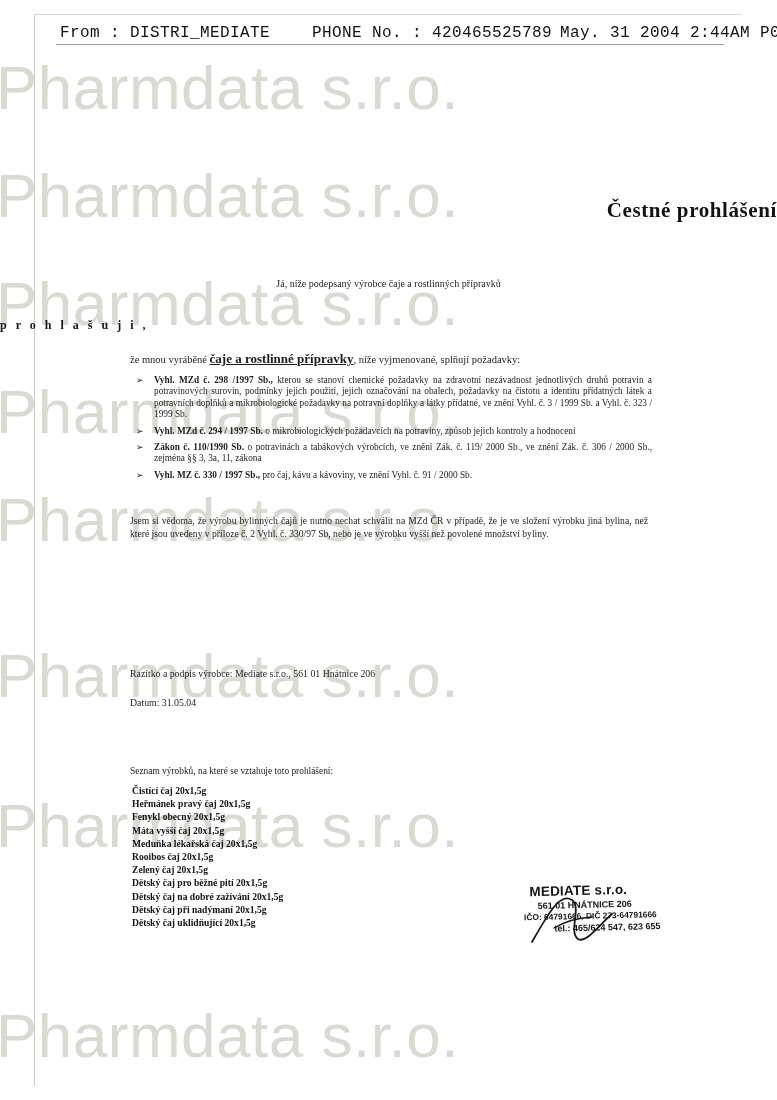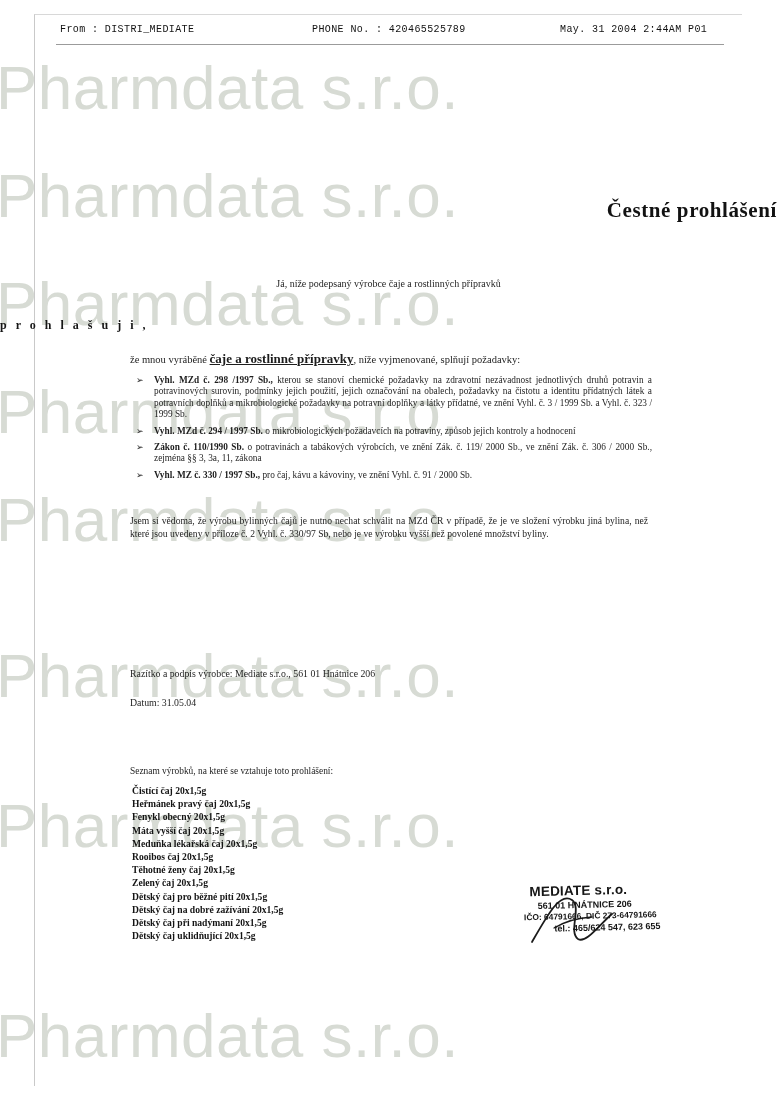--- a/index.html
+++ b/index.html
@@ -35,21 +35,21 @@
     pointer-events: none;
   }
 
   
   .fax-header {
     position: absolute;
     left: 60px; top: 24px;
     width: 660px;
     height: 16px;
     font-family: "Liberation Mono", monospace;
-    font-size: 10px;
+    font-size: 16px;
     letter-spacing: 0.4px;
     color: #111;
     white-space: nowrap;
     text-align: right;
   }
   .fax-header .seg { position: absolute; top: 0; }
   .fax-from  { left: 0px; }
   .fax-phone { left: 252px; }
   .fax-date  { left: 500px; }
   .fax-rule {
@@ -317,21 +317,20 @@
 
     <div class="products-heading">Seznam výrobků, na které se vztahuje toto prohlášení:</div>
 
     <div class="products-list">
       <div>Čistící čaj  20x1,5g</div>
       <div>Heřmánek pravý čaj  20x1,5g</div>
       <div>Fenykl obecný 20x1,5g</div>
       <div>Máta vyšší čaj  20x1,5g</div>
       <div>Meduňka lékařská čaj 20x1,5g</div>
       <div>Rooibos čaj 20x1,5g</div>
-      <div>Těhotné ženy čaj 20x1,5g</div>
       <div>Zelený čaj 20x1,5g</div>
       <div>Dětský čaj pro běžné pití 20x1,5g</div>
       <div>Dětský čaj na dobré zažívání 20x1,5g</div>
       <div>Dětský čaj při nadýmaní 20x1,5g</div>
       <div>Dětský čaj uklidňující 20x1,5g</div>
     </div>
 
     <svg class="stamp-signature" viewBox="0 0 140 70">
       <path d="M12,58 C28,30 40,8 52,16 C62,23 48,48 58,55 C66,60 80,40 92,30" fill="none" stroke="#1b1b1b" stroke-width="1.8" stroke-linecap="round"></path>
       <path d="M34,44 C44,38 56,34 72,33" fill="none" stroke="#1b1b1b" stroke-width="1.3" stroke-linecap="round"></path>

